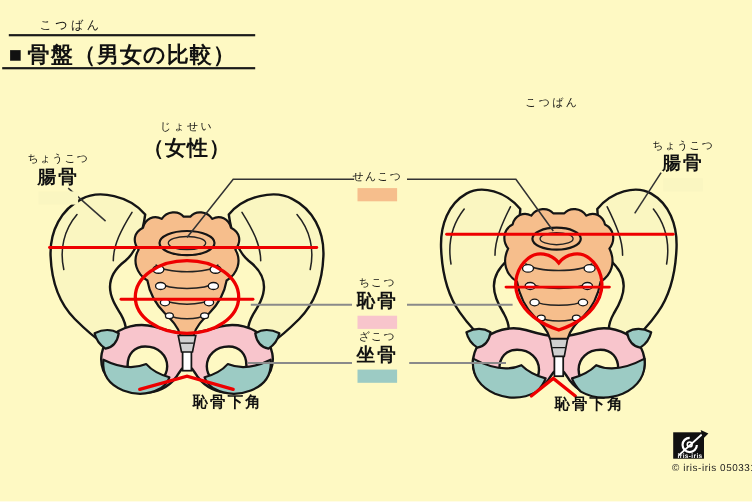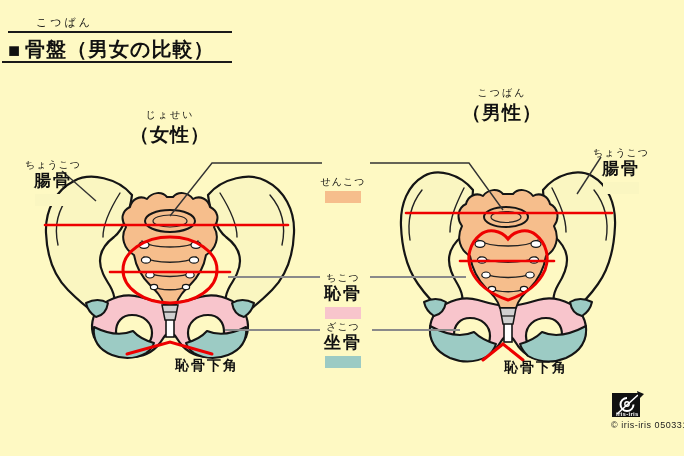--- a/index.html
+++ b/index.html
@@ -13,21 +13,21 @@
   .title-furi{font-size:11px;letter-spacing:3px;white-space:nowrap;}
   .rule{position:absolute;background:#1a1a1a;height:2px;}
   .title-row{position:absolute;display:flex;align-items:center;gap:5px;white-space:nowrap;}
   .title-bullet{font-size:20px;line-height:1;}
   .title-text{font-size:20px;font-weight:bold;letter-spacing:1px;}
   
   .hdr-block{position:absolute;text-align:center;}
   .hdr-furi{font-size:10px;letter-spacing:2px;}
   .hdr-label{font-size:19px;font-weight:bold;letter-spacing:1px;}
   
-  .legend-block{position:absolute;text-align:center;margin-top:20px;}
+  .legend-block{position:absolute;text-align:center;}
   .furi{font-size:10px;letter-spacing:1px;line-height:1.2;white-space:nowrap;}
   .kanji-lg{font-size:17px;font-weight:bold;line-height:1.15;letter-spacing:2px;white-space:nowrap;}
   .swatch{width:36px;height:12px;margin:3px auto 0;}
   
   .angle-label{position:absolute;font-size:14px;font-weight:bold;letter-spacing:2px;text-align:right;}
   
   .bone-detail{stroke:#222;stroke-width:1.4;fill:none;stroke-linecap:round;}
   .foramen{fill:#fff;stroke:#151515;stroke-width:1.2;}
   .ridge{stroke:#222;stroke-width:1.4;fill:none;stroke-linecap:round;}
   
@@ -46,21 +46,20 @@
     <span class="title-text">骨盤（男女の比較）</span>
   </div>
   <div class="rule" style="left:2px;top:61px;width:230px;"></div>
 
   <div class="hdr-block" style="left:110px;top:86px;width:120px;margin-top:22px;">
     <div class="hdr-furi">じょせい</div>
     <div class="hdr-label">（女性）</div>
   </div>
   <div class="hdr-block" style="left:442px;top:86px;width:120px;">
     <div class="hdr-furi">こつばん</div>
-    <div class="hdr-label">（男性）</div>
   </div>
 
   <svg class="abs" style="left:40px;top:165px;" width="256" height="200" viewBox="0 0 256 200">
 
     <g fill="#FAF6C1" stroke="#151515" stroke-width="2.2" stroke-linejoin="round">
       <path d="M 92,30 C 78,13 50,7 34,16 C 16,25 5,45 6,68 C 7,93 15,112 28,125 C 36,133 46,142 55,148 C 62,152 70,150 73,143 C 76,136 74,128 70,121 C 65,113 60,105 60,96 C 60,86 66,78 74,72 C 84,64 90,46 92,30 Z"></path>
       <path d="M 168,30 C 182,13 210,7 226,16 C 244,25 255,45 254,68 C 253,93 245,112 232,125 C 224,133 214,142 205,148 C 198,152 190,150 187,143 C 184,136 186,128 190,121 C 195,113 200,105 200,96 C 200,86 194,78 186,72 C 176,64 170,46 168,30 Z"></path>
     </g>
     <g class="bone-detail">
       <path d="M 30,30 C 18,44 14,62 18,80"></path>

